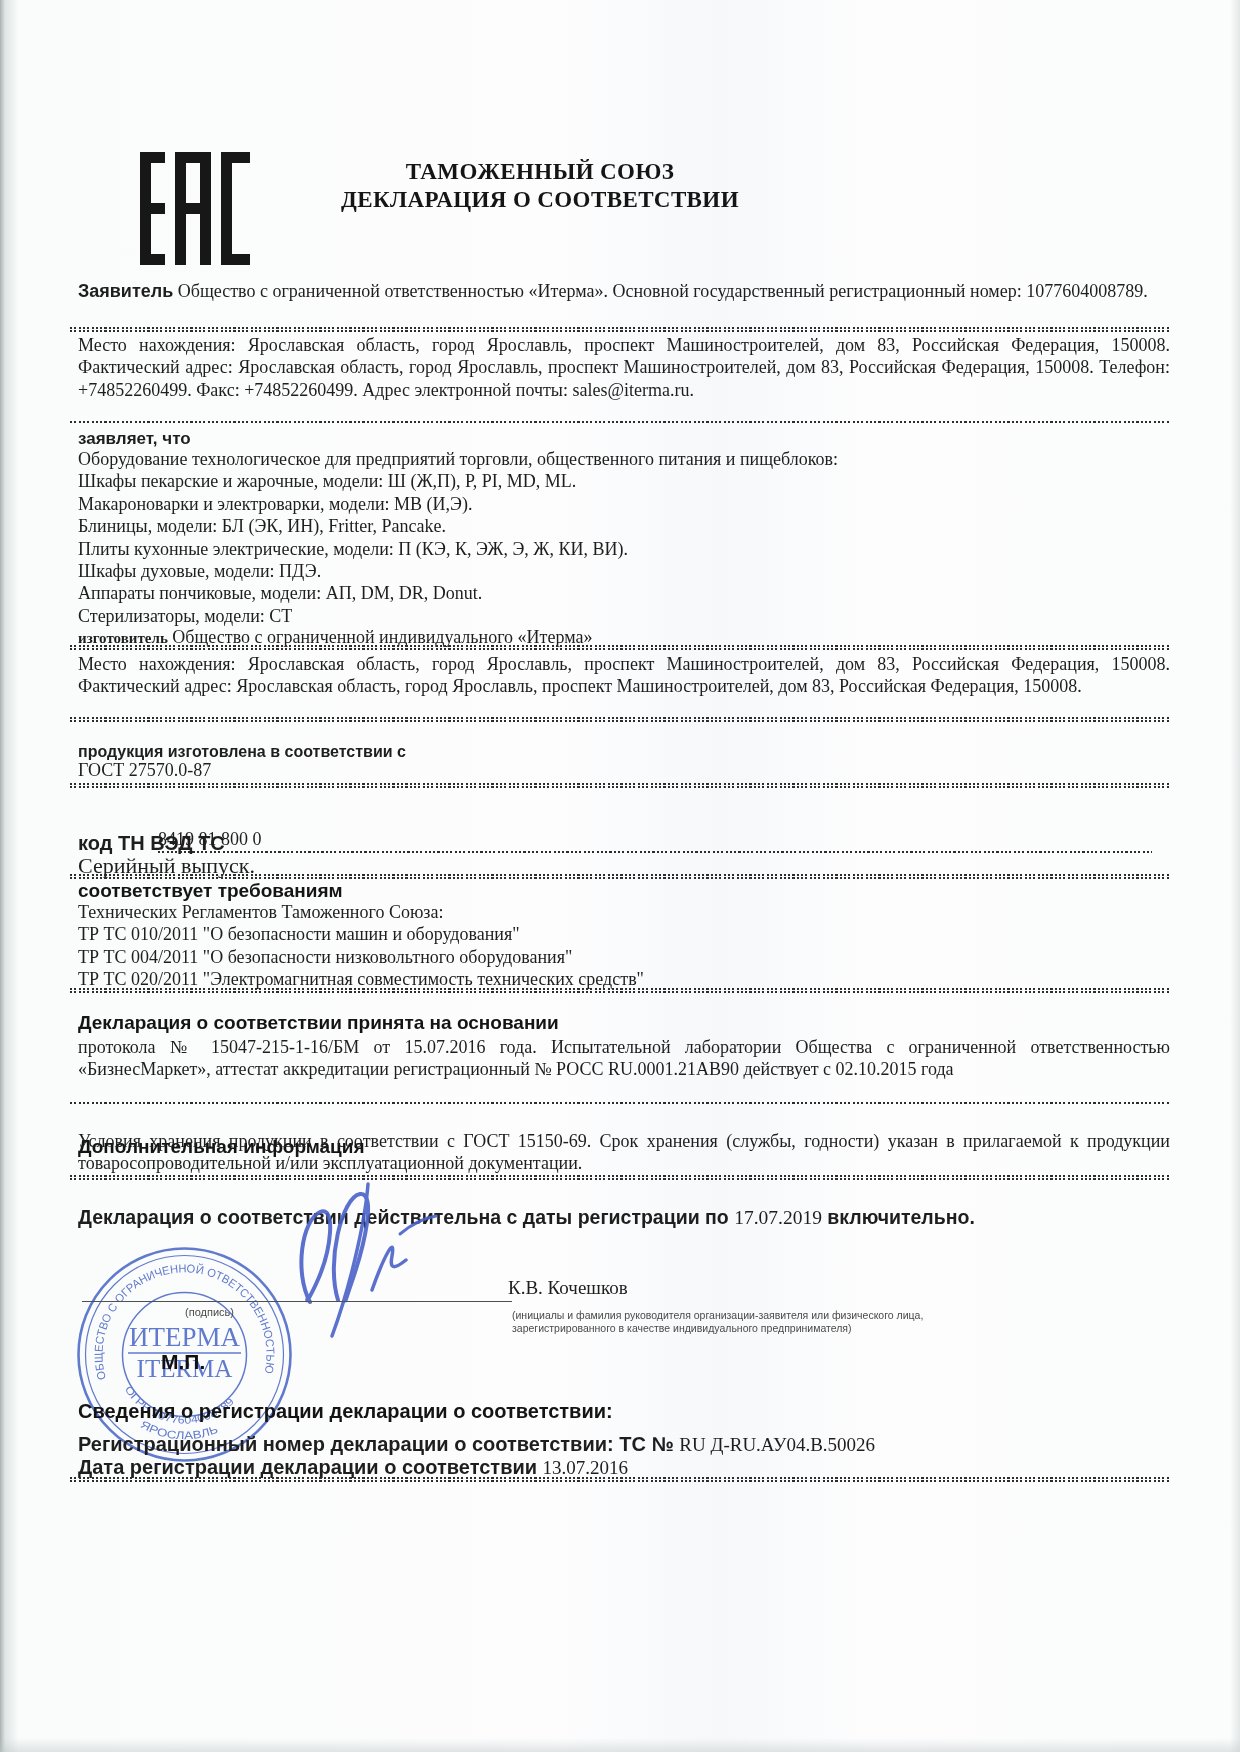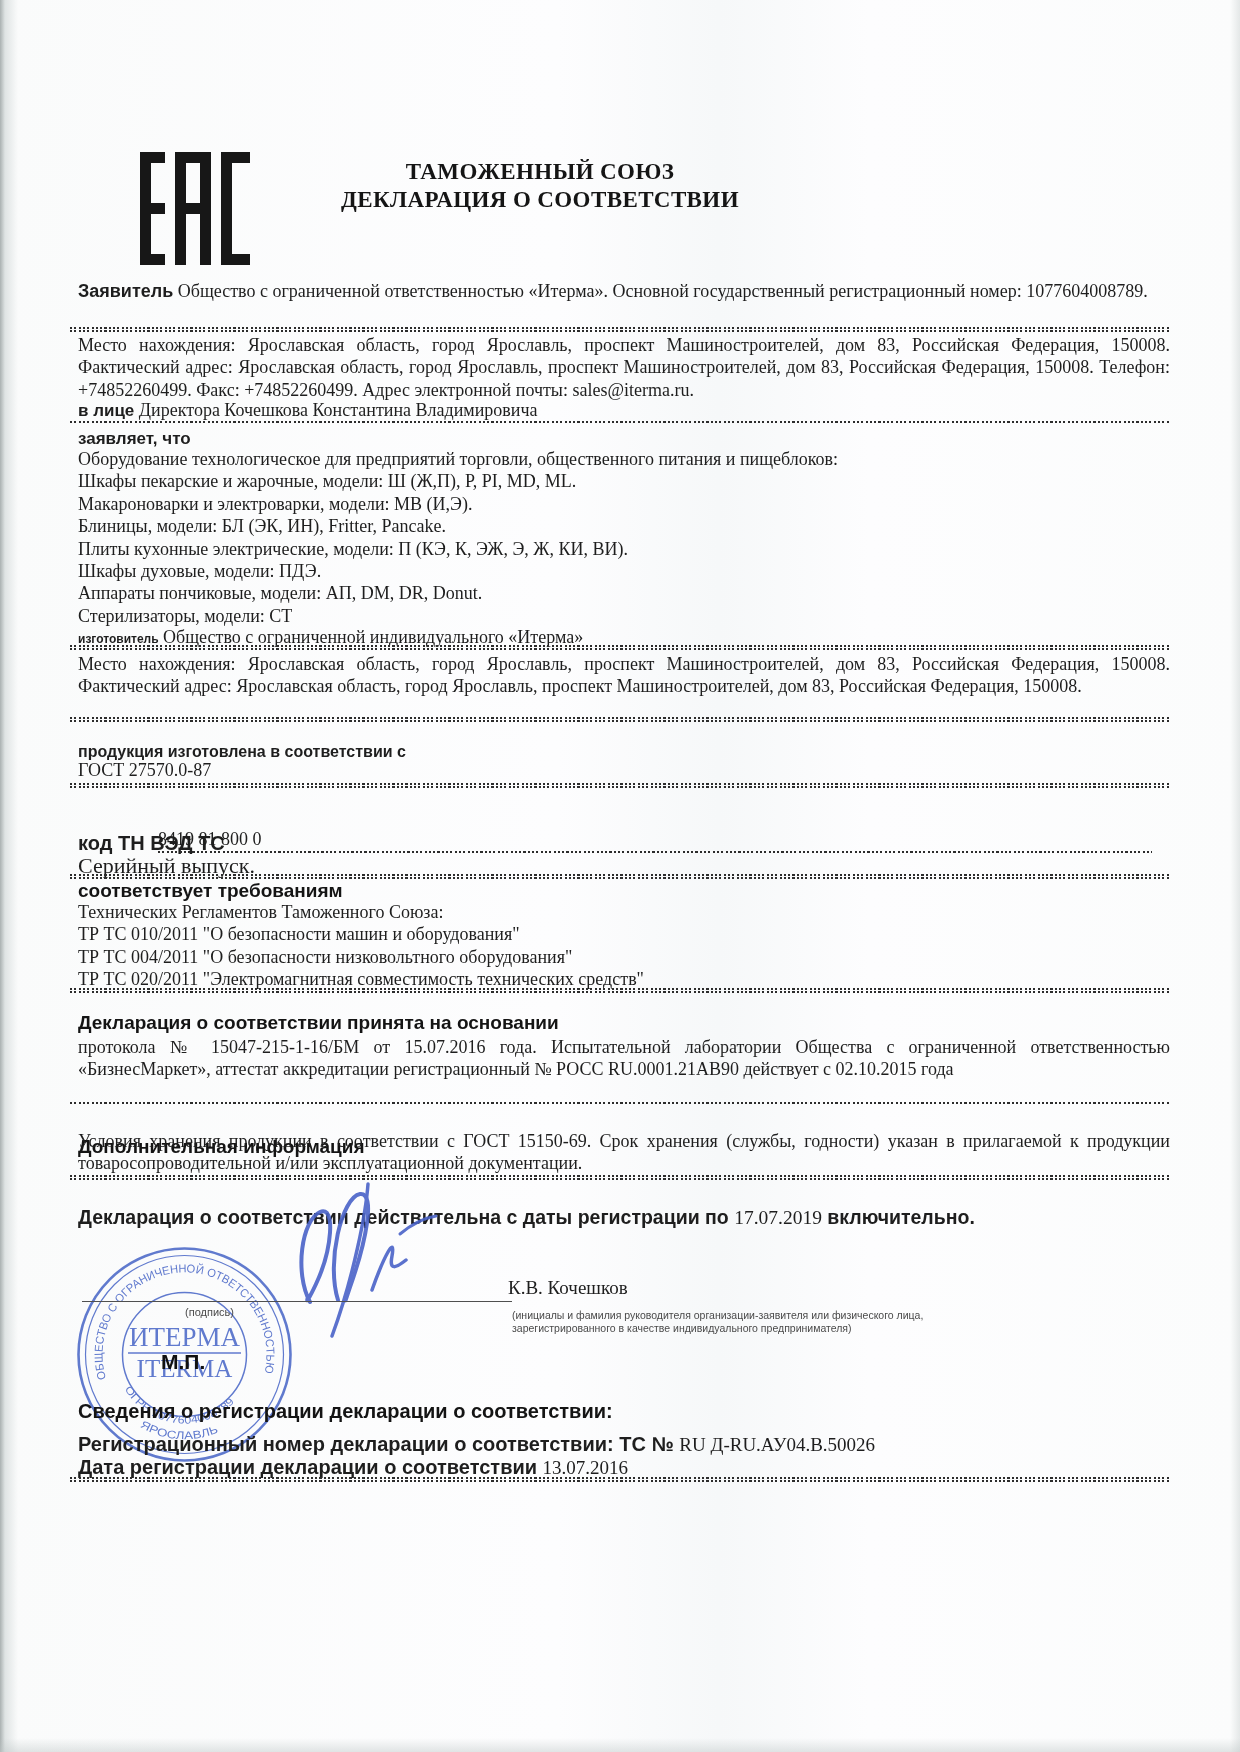--- a/index.html
+++ b/index.html
@@ -67,41 +67,37 @@
   </div>
 
   <div class="abs body-text" style="top:279px;line-height:24px;">
     <span class="lbl" style="font-size:18px;">Заявитель</span>
     <span>Общество с ограниченной ответственностью «Итерма».  Основной государственный регистрационный номер: 1077604008789.</span>
   </div>
   <div class="abs dot double" style="left:70px;top:327px;width:1100px;"></div>
 
   <div class="abs body-text just" style="top:334px;">Место нахождения: Ярославская область, город Ярославль, проспект Машиностроителей, дом 83, Российская Федерация, 150008. Фактический адрес: Ярославская область, город Ярославль, проспект Машиностроителей, дом 83, Российская Федерация, 150008. Телефон: +74852260499. Факс: +74852260499. Адрес электронной почты: sales@iterma.ru.</div>
 
-  <div class="abs body-text" style="top:399px;">
-    <span class="lbl" style="font-size:17px;">в лице</span>
-    <span>Директора Кочешкова Константина Владимировича</span>
-  </div>
   <div class="abs dot" style="left:70px;top:421px;width:1100px;"></div>
 
   <div class="abs lbl" style="left:78px;top:429px;font-size:17px;">заявляет, что</div>
 
   <div class="abs body-text" style="top:448px;">
     <div>Оборудование технологическое для предприятий торговли, общественного питания и пищеблоков:</div>
     <div>Шкафы пекарские и жарочные, модели: Ш (Ж,П), Р, PI, MD, ML.</div>
     <div>Макароноварки и электроварки, модели: МВ (И,Э).</div>
     <div>Блиницы, модели: БЛ (ЭК, ИН), Fritter, Pancake.</div>
     <div>Плиты кухонные электрические, модели: П (КЭ, К, ЭЖ, Э, Ж, КИ, ВИ).</div>
     <div>Шкафы духовые, модели: ПДЭ.</div>
     <div>Аппараты пончиковые, модели: АП, DM, DR, Donut.</div>
     <div>Стерилизаторы, модели: СТ</div>
   </div>
 
   <div class="abs body-text" style="top:626px;">
-    <span class="lbl" style="font-size:12px;">изготовитель</span>
+    <span class="lbl" style="font-size:15px;font-family:Liberation Serif, serif;">изготовитель</span>
     <span>Общество с ограниченной индивидуального «Итерма»</span>
   </div>
   <div class="abs dot double" style="left:70px;top:645px;width:1100px;"></div>
 
   <div class="abs body-text just" style="top:653px;">Место нахождения: Ярославская область, город Ярославль, проспект Машиностроителей, дом 83, Российская Федерация, 150008. Фактический адрес: Ярославская область, город Ярославль, проспект Машиностроителей, дом 83, Российская Федерация, 150008.</div>
   <div class="abs dot double" style="left:70px;top:717px;width:1100px;"></div>
 
   <div class="abs lbl" style="left:78px;top:743px;font-size:16px;">продукция изготовлена в соответствии с</div>
   <div class="abs serif" style="left:78px;top:760px;font-size:18px;">ГОСТ 27570.0-87</div>
   <div class="abs dot double" style="left:70px;top:783px;width:1100px;"></div>

